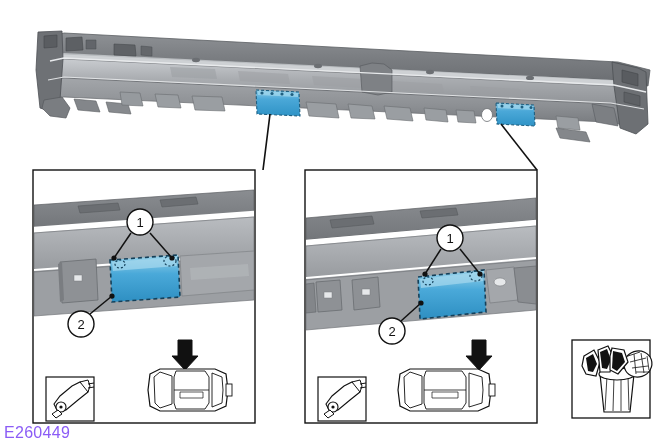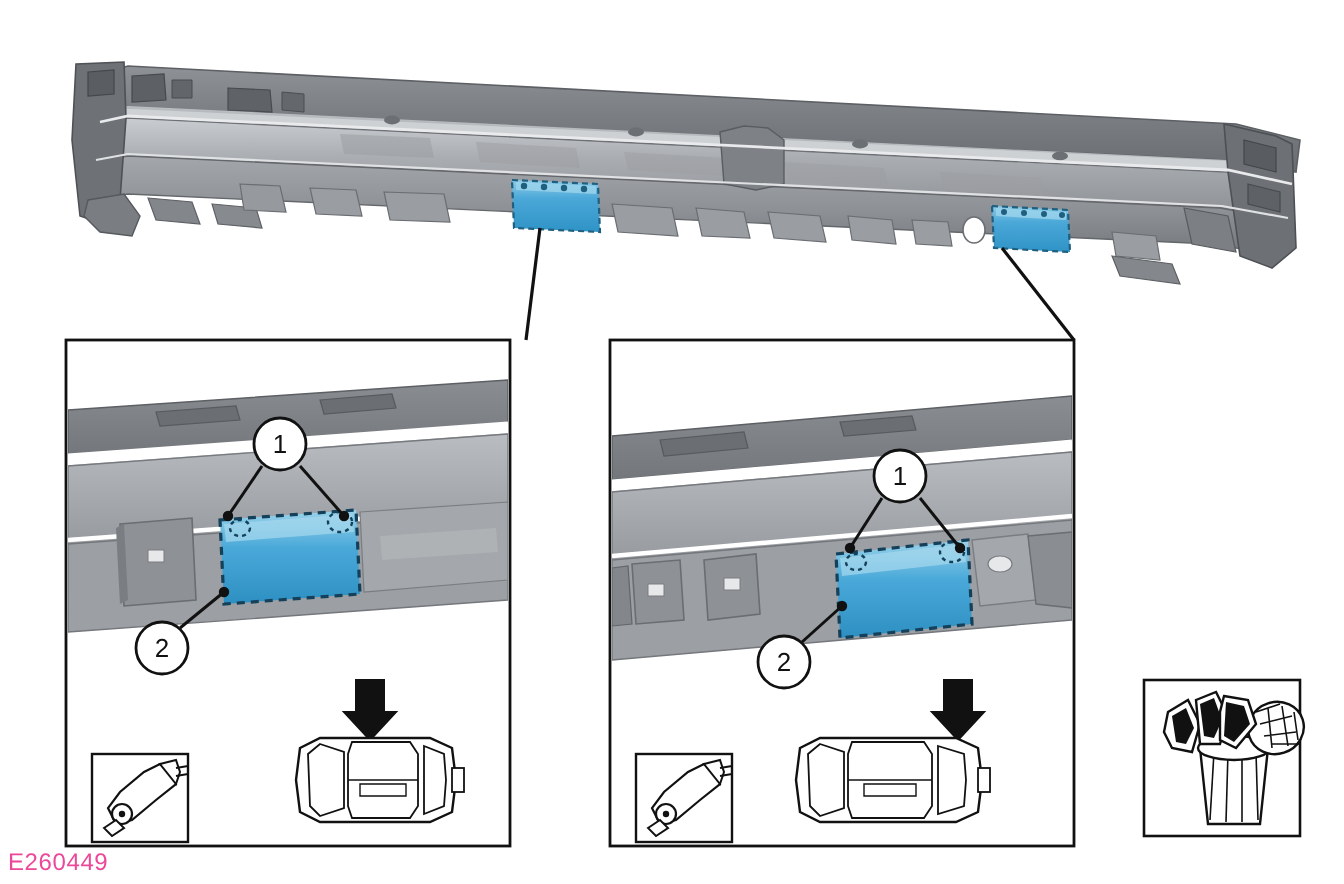--- a/index.html
+++ b/index.html
@@ -23,23 +23,23 @@
     left: 0;
     top: 0;
     width: 672px;
     height: 442px;
   }
   .ref-label {
     position: absolute;
     left: 4px;
     top: 424px;
     font-family: "Liberation Sans", sans-serif;
-    font-size: 12px;
+    font-size: 16px;
     letter-spacing: 0.3px;
-    color: #ec4899;
+    color: #8b5cf6;
     white-space: nowrap;
   }
   .callout-text {
     font-family: "Liberation Sans", sans-serif;
     font-size: 13px;
     fill: #111111;
     text-anchor: middle;
     dominant-baseline: central;
   }
 </style>

